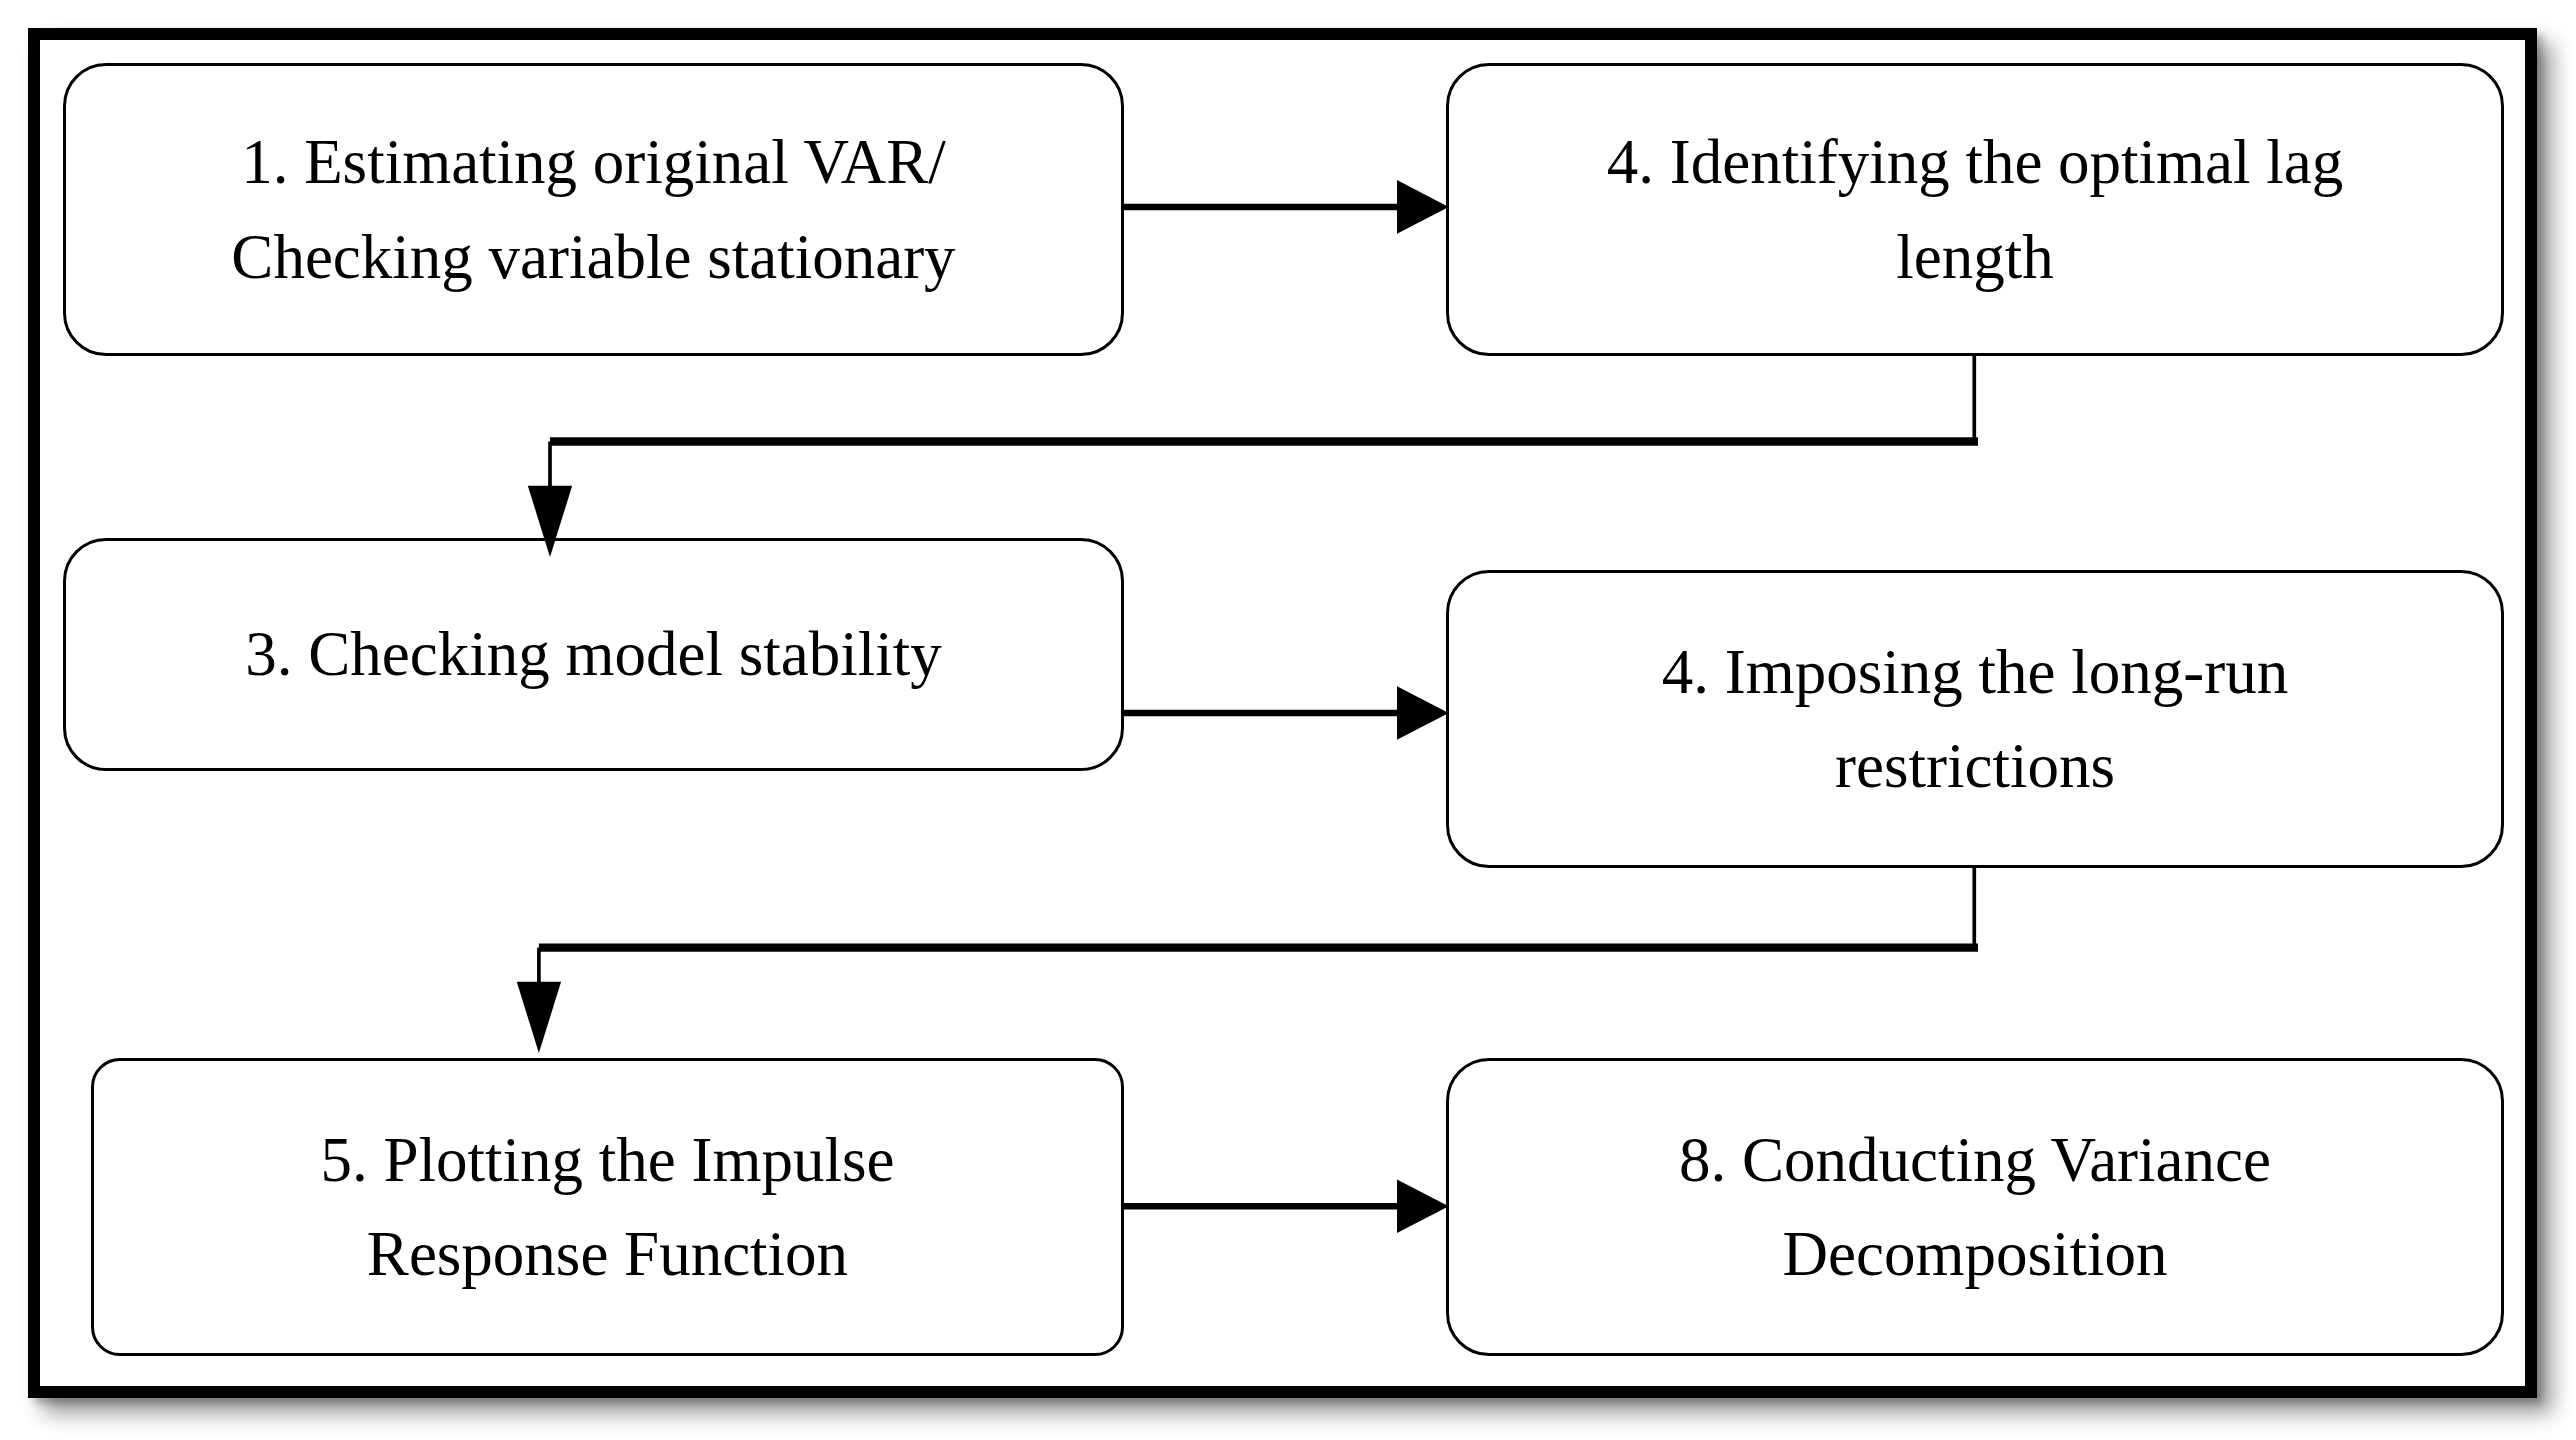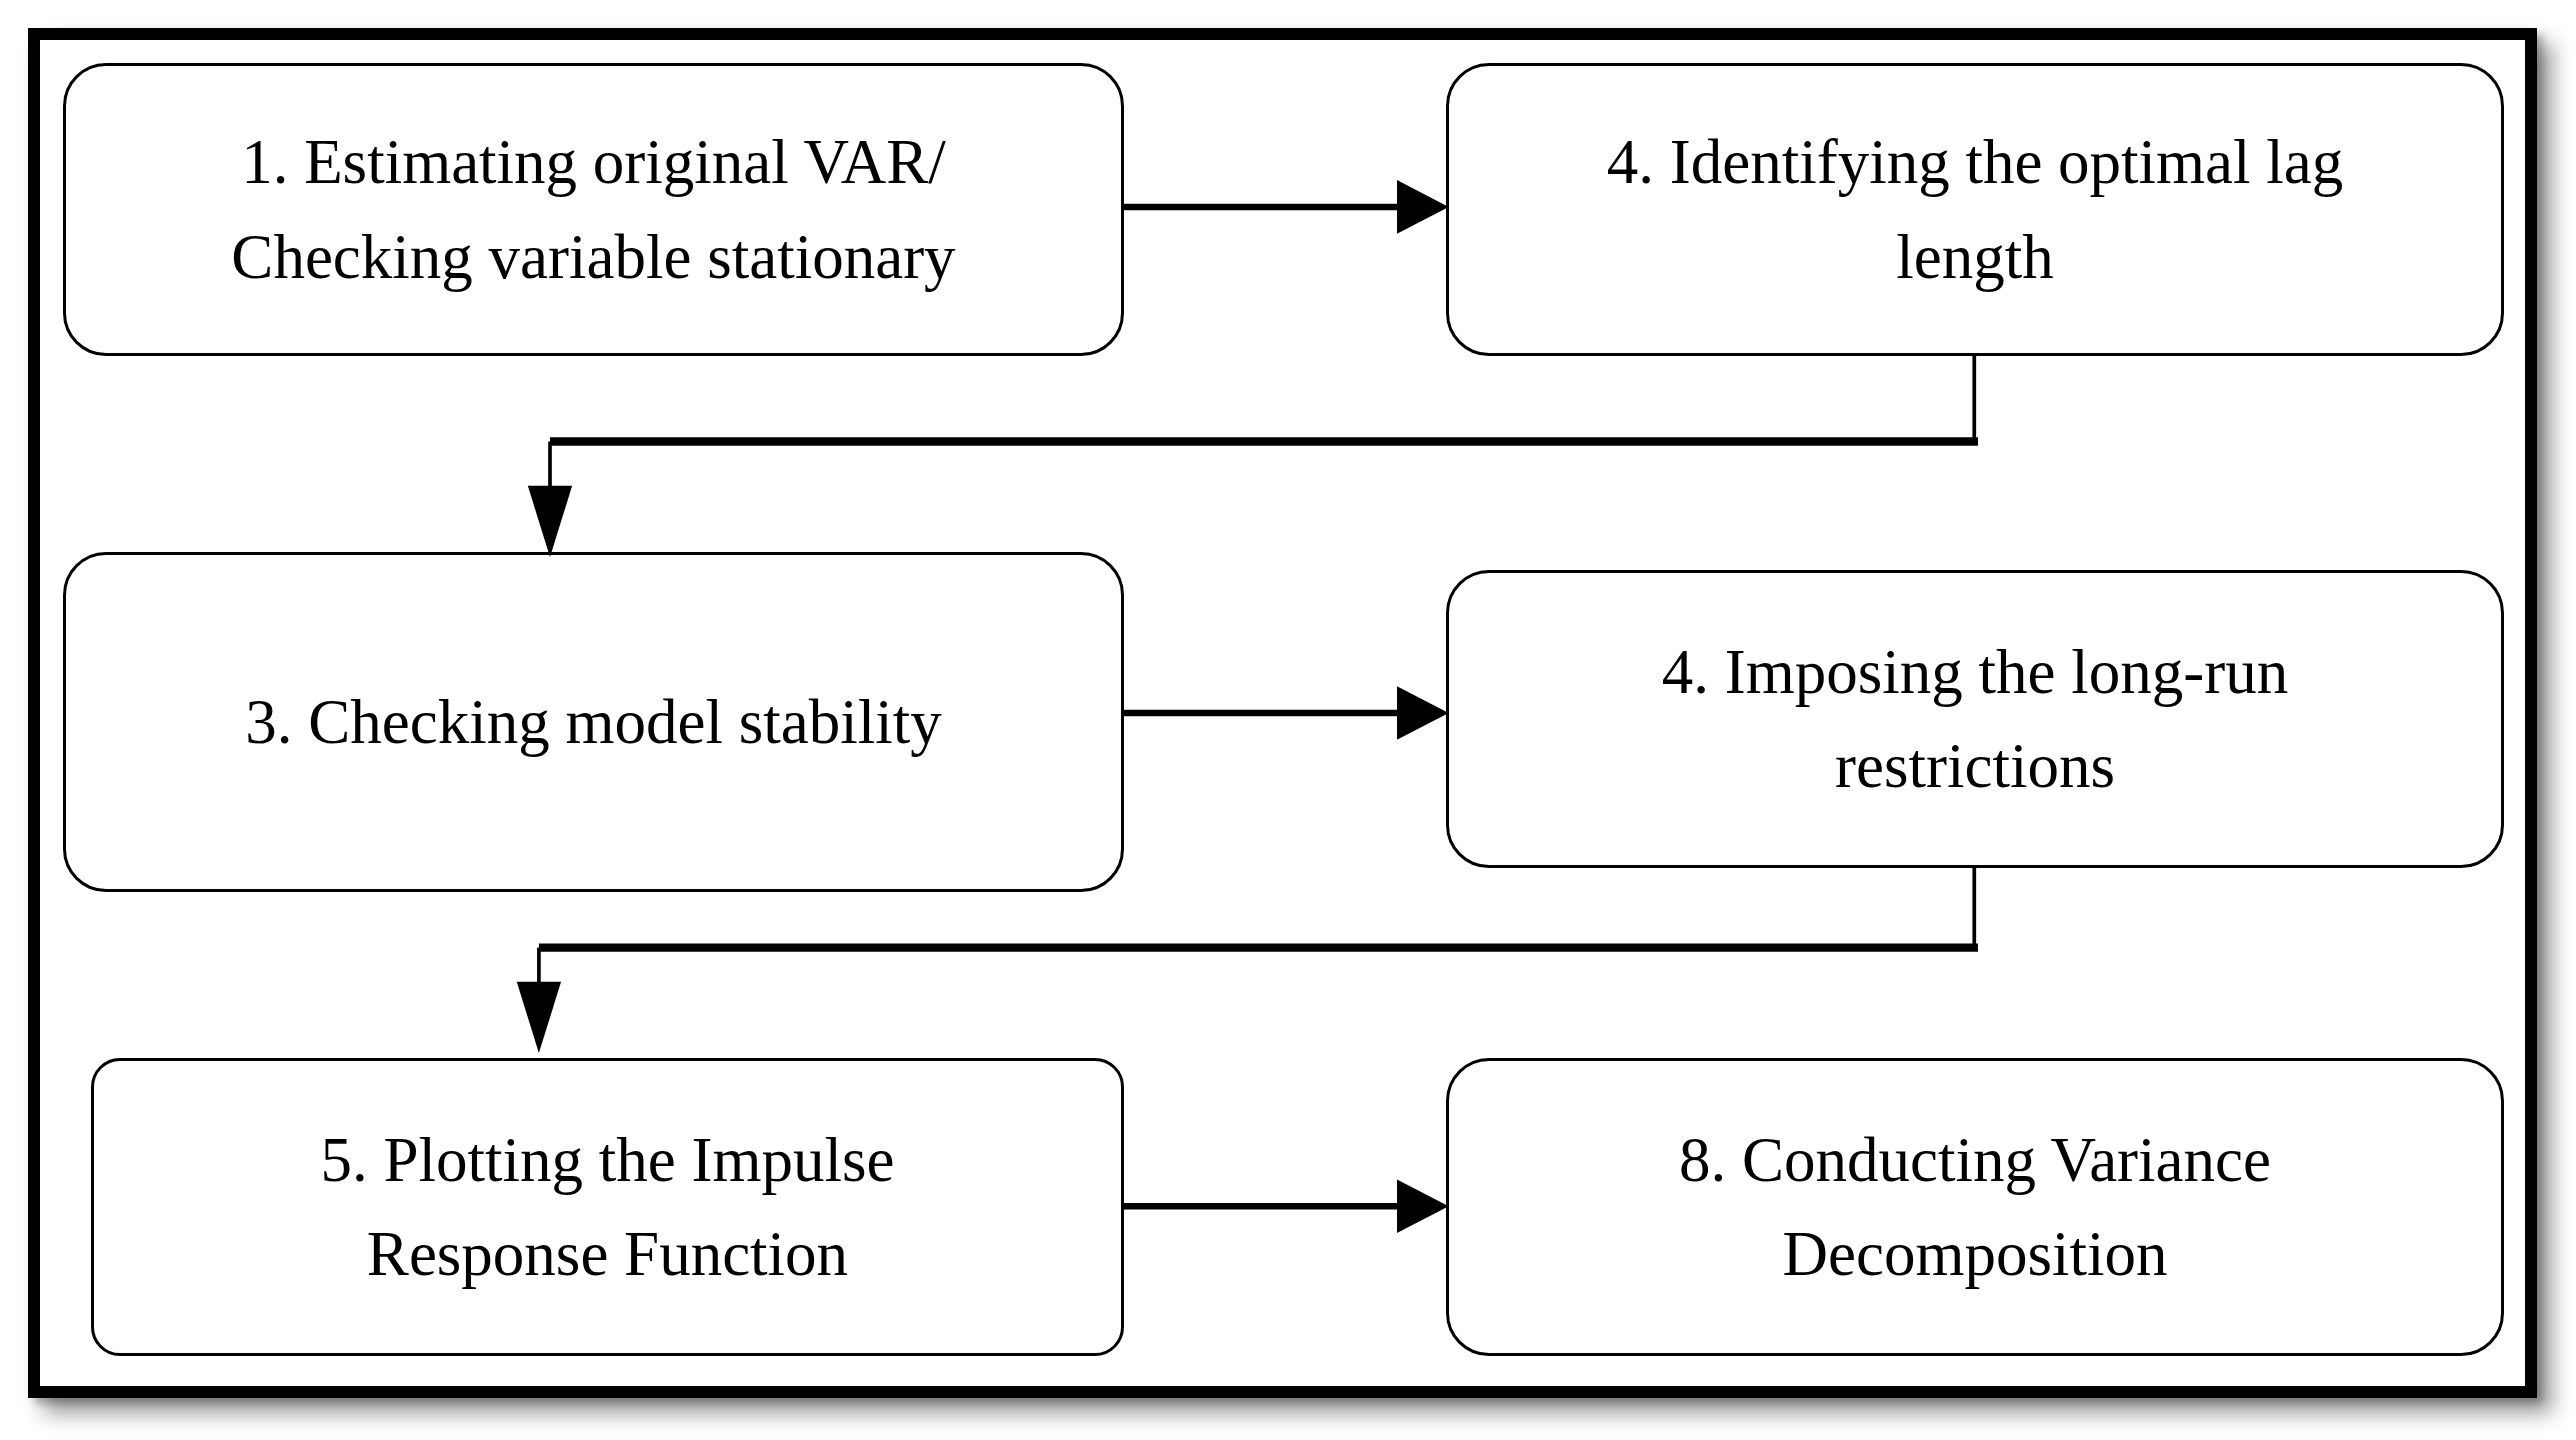--- a/index.html
+++ b/index.html
@@ -46,21 +46,21 @@
     text-align: center;
     font-size: 63px;
     line-height: 1.5;
     padding: 16px 37px;
   }
   .flow-box .label {
     white-space: pre-line;
   }
   .box-1 { left: 63px;   top: 63px;   width: 1061px; height: 293px; }
   .box-2 { left: 1446px; top: 63px;   width: 1058px; height: 293px; }
-  .box-3 { left: 63px;   top: 552px;  width: 1061px; height: 340px; }
+  .box-3 { left: 63px;   top: 538px;  width: 1061px; height: 233px; }
   .box-4 { left: 1446px; top: 570px;  width: 1058px; height: 298px; }
   .box-5 { left: 91px;   top: 1058px; width: 1033px; height: 298px; border-radius: 29px; }
   .box-6 { left: 1446px; top: 1058px; width: 1058px; height: 298px; }
   .arrows-layer {
     position: absolute;
     left: 0;
     top: 0;
     pointer-events: none;
   }
 </style>

